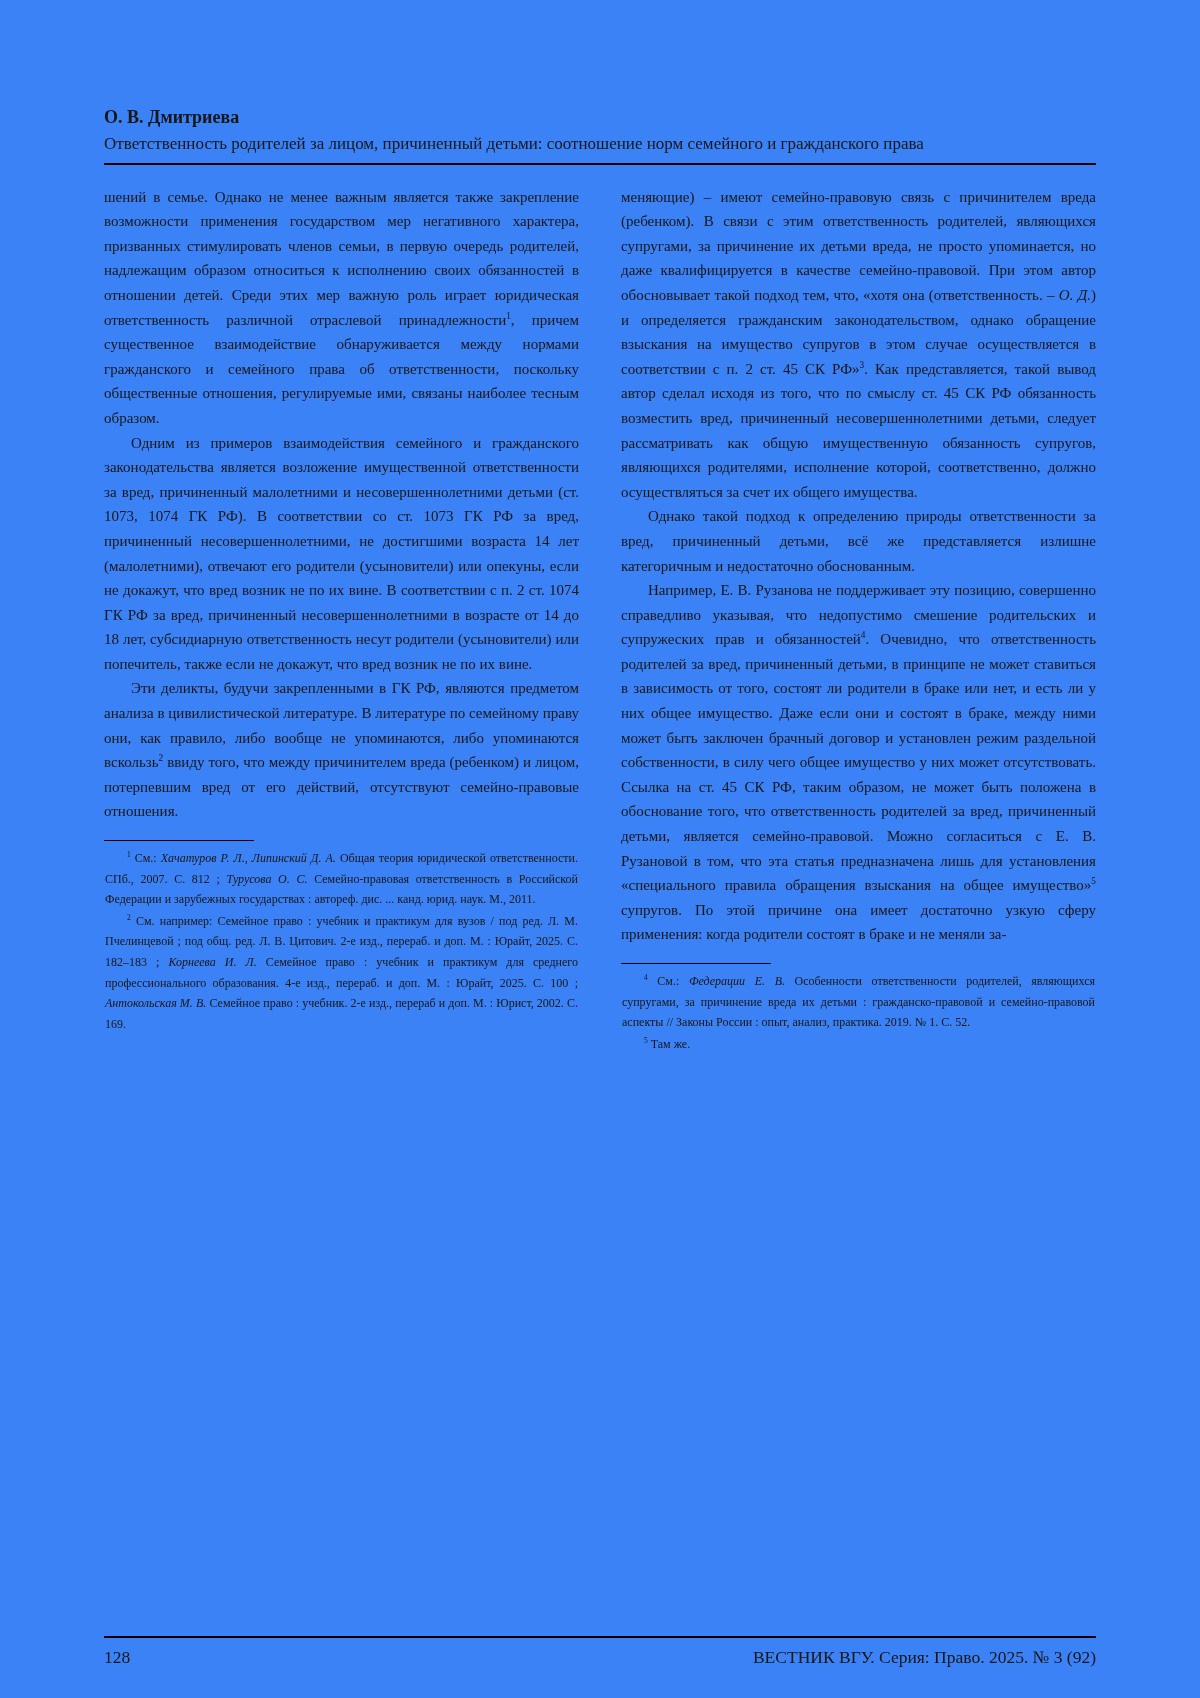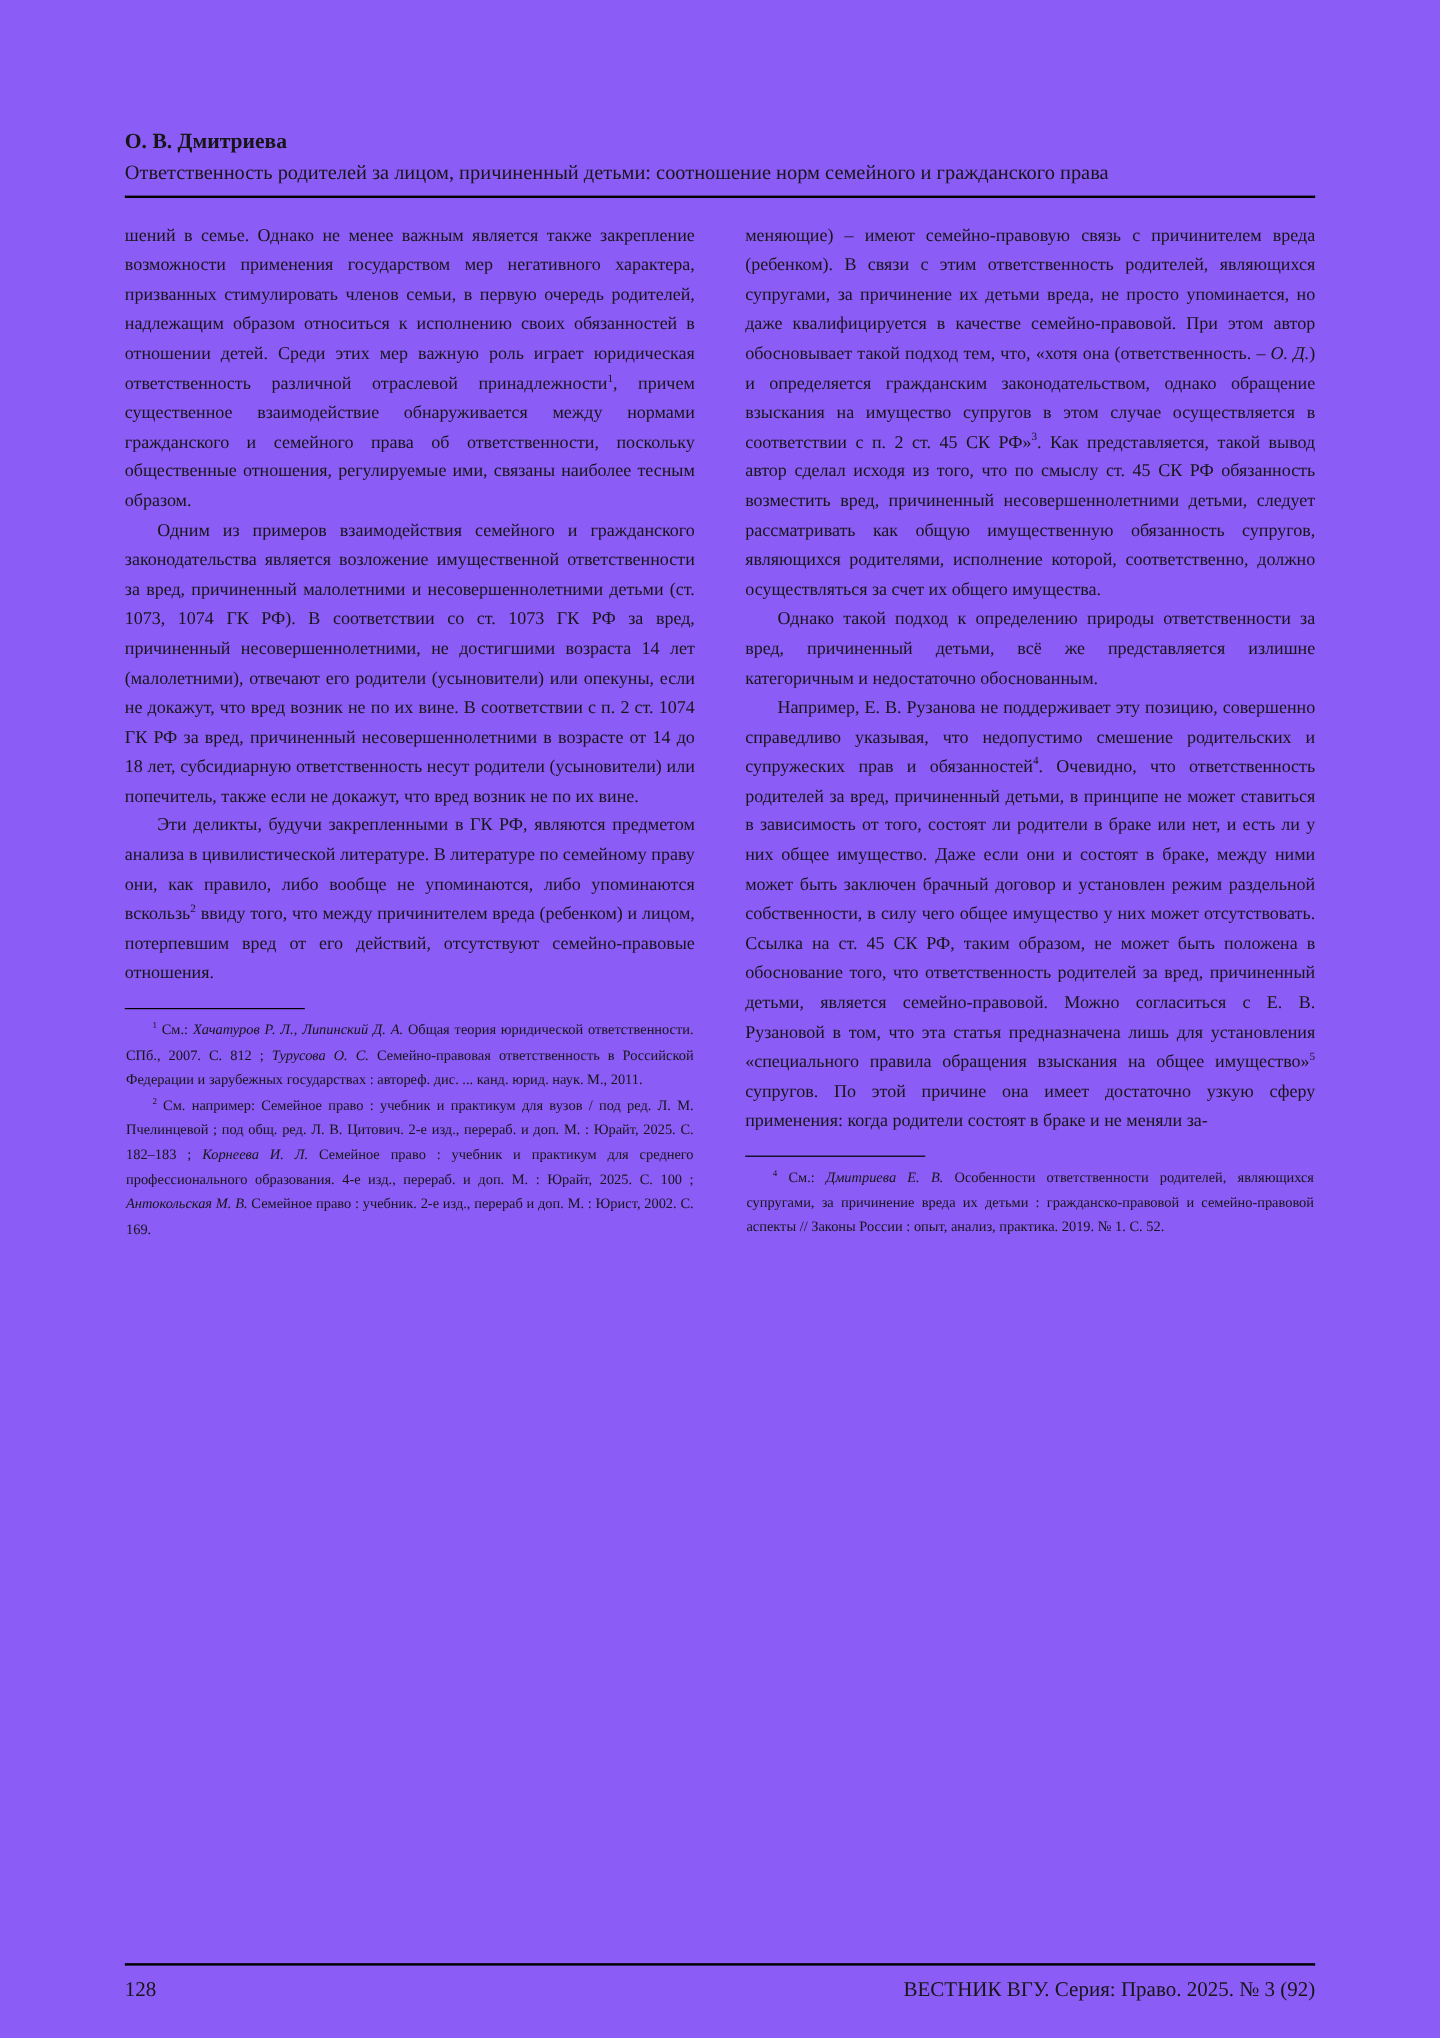--- a/index.html
+++ b/index.html
@@ -2,21 +2,21 @@
 <html lang="ru"><head>
 <meta charset="utf-8">
 <style>
   * { box-sizing: border-box; }
   html, body { margin: 0; padding: 0; background: #ffffff; }
   .page {
     position: relative;
     width: 1200px;
     height: 1698px;
     margin: 0 auto;
-    background: #8b5cf6;
+    background: #3b82f6;
     color: #161616;
     font-family: "Liberation Serif", "DejaVu Serif", serif;
     overflow: hidden;
   }
   .content { position: absolute; left: 104px; top: 106px; width: 992px; }
 
   .author-name { font-weight: bold; font-size: 18px; line-height: 1.25; }
   .running-title { font-size: 17px; line-height: 1.3; margin-top: 4px; }
   .header-rule { border: 0; border-top: 2px solid #000; margin: 8px 0 0 0; }
 
@@ -93,21 +93,22 @@
 
       <div class="col">
         <div class="body-text">
             <p class="no-indent">меняющие) – имеют семейно-правовую связь с причинителем вреда (ребенком). В связи с этим ответственность родителей, являющихся супругами, за причинение их детьми вреда, не просто упоминается, но даже квалифицируется в качестве семейно-правовой. При этом автор обосновывает такой подход тем, что, «хотя она (ответственность. – <i>О. Д.</i>) и определяется гражданским законодательством, однако обращение взыскания на имущество супругов в этом случае осуществляется в соответствии с п. 2 ст. 45 СК РФ»<sup>3</sup>. Как представляется, такой вывод автор сделал исходя из того, что по смыслу ст. 45 СК РФ обязанность возместить вред, причиненный несовершеннолетними детьми, следует рассматривать как общую имущественную обязанность супругов, являющихся родителями, исполнение которой, соответственно, должно осуществляться за счет их общего имущества.</p>
             <p>Однако такой подход к определению природы ответственности за вред, причиненный детьми, всё же представляется излишне категоричным и недостаточно обоснованным.</p>
             <p>Например, Е. В. Рузанова не поддерживает эту позицию, совершенно справедливо указывая, что недопустимо смешение родительских и супружеских прав и обязанностей<sup>4</sup>. Очевидно, что ответственность родителей за вред, причиненный детьми, в принципе не может ставиться в зависимость от того, состоят ли родители в браке или нет, и есть ли у них общее имущество. Даже если они и состоят в браке, между ними может быть заключен брачный договор и установлен режим раздельной собственности, в силу чего общее имущество у них может отсутствовать. Ссылка на ст. 45 СК РФ, таким образом, не может быть положена в обоснование того, что ответственность родителей за вред, причиненный детьми, является семейно-правовой. Можно согласиться с Е. В. Рузановой в том, что эта статья предназначена лишь для установления «специального правила обращения взыскания на общее имущество»<sup>5</sup> супругов. По этой причине она имеет достаточно узкую сферу применения: когда родители состоят в браке и не меняли за-</p>
           </div>
         <div class="footnotes">
           <hr class="footnote-rule">
           <div class="footnote-list">
-              <p><sup>4</sup> См.: <i>Дмитриева Е. В.</i> Особенности ответственности родителей, являющихся супругами, за причинение вреда их детьми : гражданско-правовой и семейно-правовой аспекты // Законы России : опыт, анализ, практика. 2019. № 1. С. 52.</p>
+              <p><sup>4</sup> См.: <i>Федерации Е. В.</i> Особенности ответственности родителей, являющихся супругами, за причинение вреда их детьми : гражданско-правовой и семейно-правовой аспекты // Законы России : опыт, анализ, практика. 2019. № 1. С. 52.</p>
+              <p><sup>5</sup> Там же.</p>
             </div>
         </div>
       </div>
 
     </div>
   </div>
 
   <footer class="page-footer">
     <span>128</span>
     <span>ВЕСТНИК ВГУ. Серия: Право. 2025. № 3 (92)</span>

